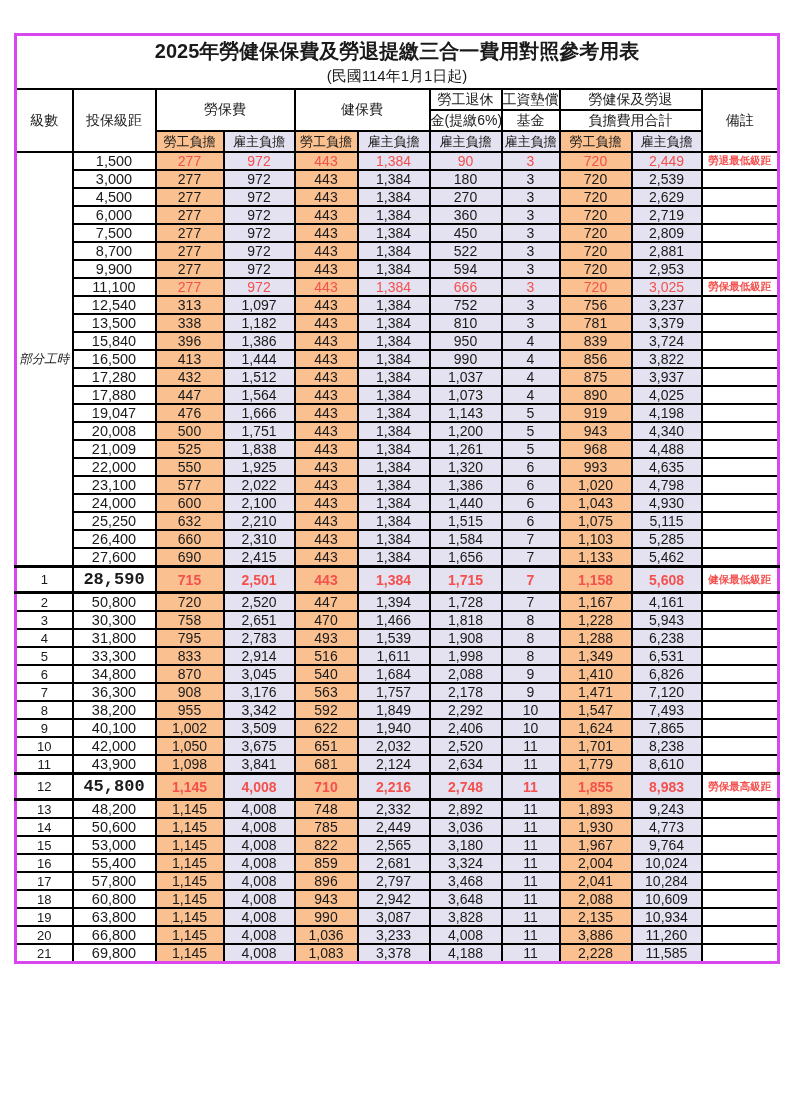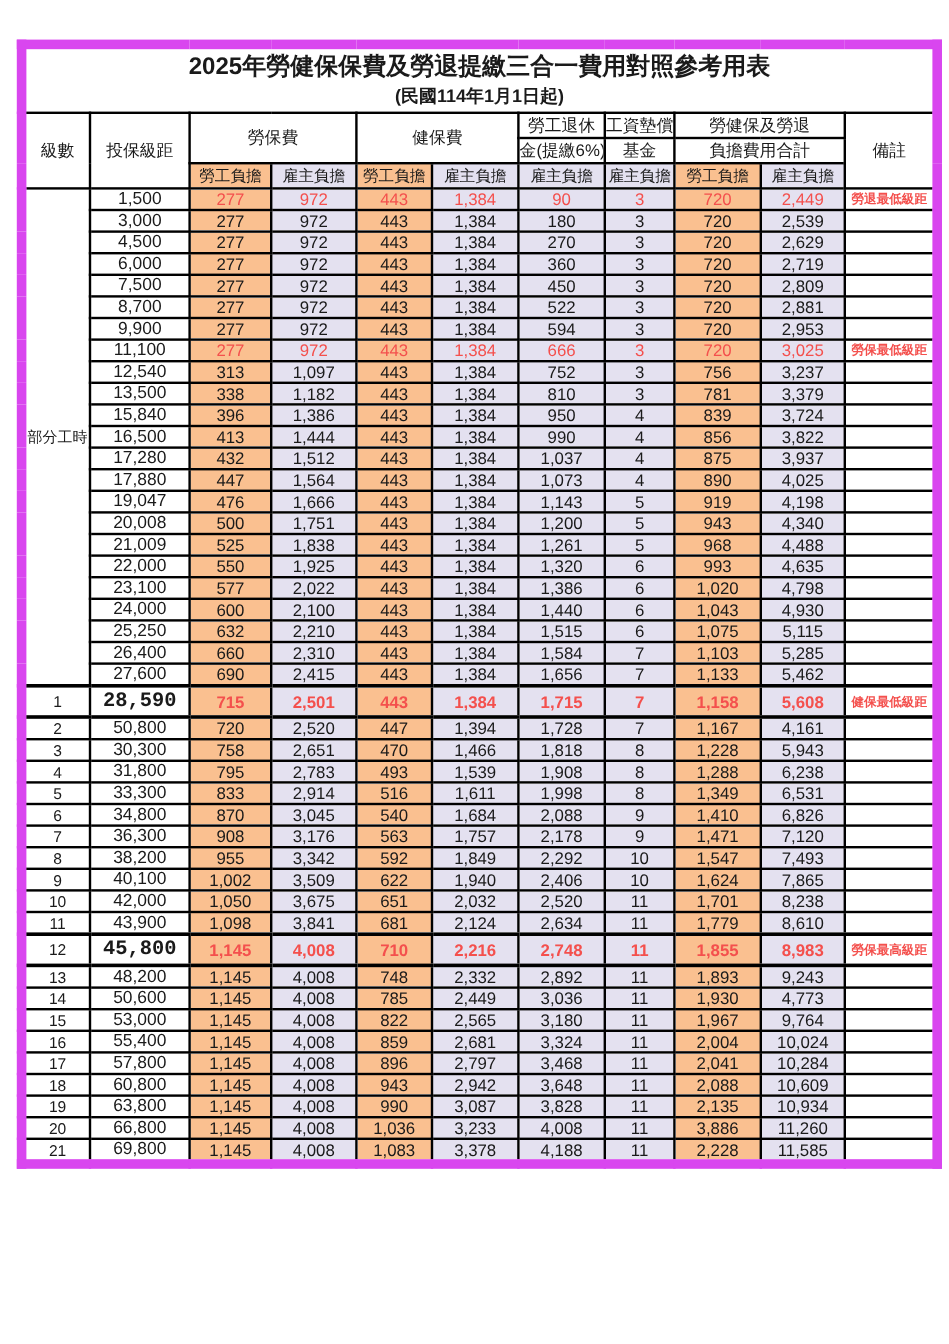--- a/index.html
+++ b/index.html
@@ -10,41 +10,41 @@
   }
   .sheet {
     position: absolute;
     left: 14px; top: 33px;
   }
   table {
     border-collapse: collapse;
     table-layout: fixed;
     width: 763px;
     height: 764px;
-    border: 8px solid #d946ef;
+    border: 3px solid #d946ef;
   }
   td {
     border: 2px solid #000;
     text-align: center;
     vertical-align: middle;
     padding: 0;
     overflow: hidden;
     white-space: nowrap;
     font-size: 14px;
     color: #1a1a1a;
   }
   .title-cell { height: 52px; }
   .title-line { font-size: 20px; font-weight: bold; line-height: 27px; }
-  .subtitle-line { font-size: 15px; font-weight: bold; line-height: 22px; }
+  .subtitle-line { font-size: 15px; font-weight: normal; line-height: 22px; }
   .hrow td { height: 19px; font-size: 14px; }
   .hshare td { font-size: 13px; }
   .emp { background: #FAC090; }
   .er  { background: #E4E1F0; }
   .level { font-size: 13px; }
-  .pt { font-size: 12.5px; padding: 0 1px; }
+  .pt { font-size: 12.5px; padding: 0 1px; font-style: italic; }
   .bracket { font-size: 14.5px; }
   .remark { font-size: 10.5px; font-weight: bold; color: #F4504D; }
   tr.red .val { color: #F4504D; }
   tr.boldrow { height: 26px; }
   tr.boldrow td { border-top-width: 3px; border-bottom-width: 3px; }
   tr.boldrow .bracket { font-size: 17px; font-weight: bold; font-family: Liberation Mono, monospace; }
   tr.boldrow .val { font-weight: bold; margin-left: 28px; }
 </style>
 </head>
 <body>

